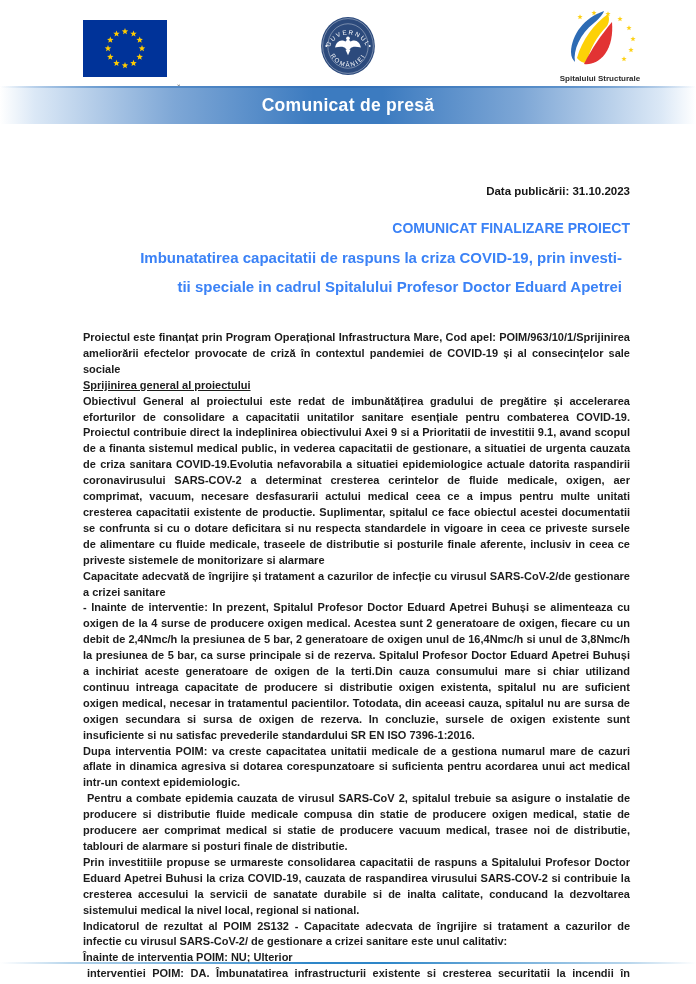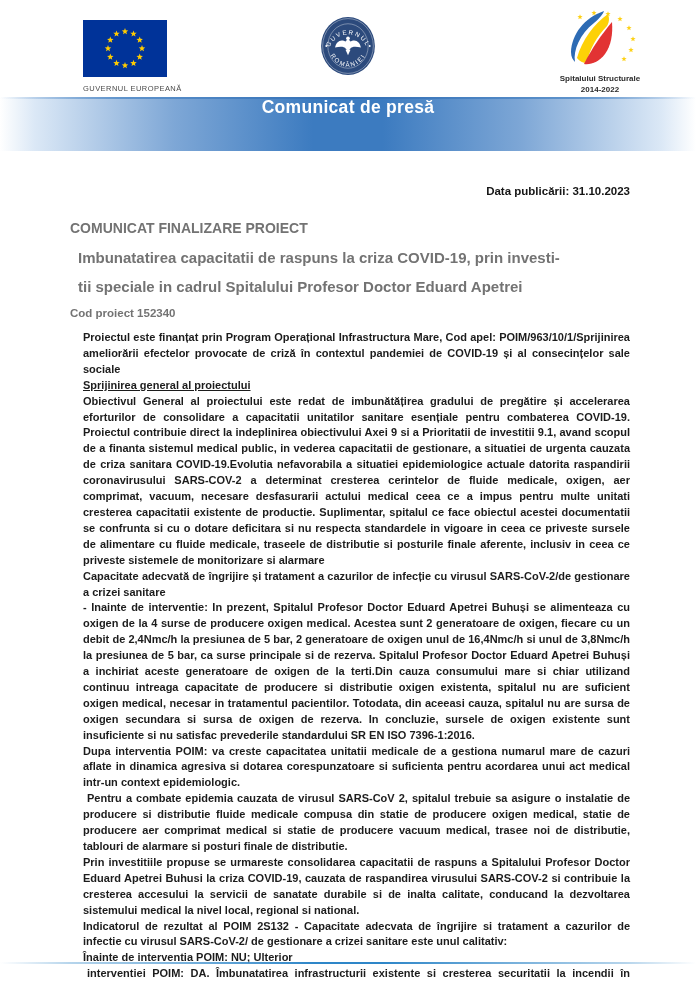--- a/index.html
+++ b/index.html
@@ -8,30 +8,30 @@
 
   
   .logos{position:absolute;left:0;top:0;width:696px;height:96px;}
   .eu-logo{position:absolute;left:83px;top:20px;width:84px;text-align:center;}
   .eu-label{font-size:7.5px;letter-spacing:.45px;color:#4a4a4a;margin-top:3px;white-space:nowrap;}
   .gov-logo{position:absolute;left:320px;top:16px;width:56px;text-align:center;}
   .is-logo{position:absolute;left:540px;top:10px;width:120px;text-align:center;}
   .is-label{font-size:8px;font-weight:bold;color:#2b2b2b;line-height:1.35;margin-top:2px;}
 
   
-  .banner{position:absolute;left:0;top:97px;width:696px;height:54px;
+  .banner{position:absolute;left:0;top:86px;width:696px;height:38px;
     background:linear-gradient(90deg,#ffffff 0%,#dbe8f6 5%,#7ea7d6 25%,#3c7bc0 45%,#3c7bc0 55%,#7ea7d6 75%,#dbe8f6 95%,#ffffff 100%);
-    display:flex;align-items:flex-start;justify-content:center;}
+    display:flex;align-items:center;justify-content:center;}
   .banner::before{content:"";position:absolute;left:0;top:0;width:100%;height:2px;
     background:linear-gradient(90deg,rgba(47,109,181,0) 0%,#5d92cb 18%,#2f6db5 50%,#5d92cb 82%,rgba(47,109,181,0) 100%);}
   .banner-title{color:#ffffff;font-size:17.5px;font-weight:bold;letter-spacing:.3px;}
 
   
   .pub-date{position:absolute;right:66px;top:185px;font-size:11.5px;font-weight:bold;color:#151515;}
-  .title-block{position:absolute;left:70px;top:218px;width:560px;text-align:left;color:#737373;}
+  .title-block{position:absolute;left:70px;top:218px;width:560px;text-align:right;color:#3b82f6;}
   .doc-heading{font-size:14px;font-weight:bold;line-height:21px;margin:0;}
   .doc-subtitle{font-size:15px;font-weight:bold;line-height:21px;margin:8px;white-space:nowrap;}
   .project-code{font-size:11.5px;font-weight:bold;line-height:17px;margin:0;}
 
   
   .body-text{position:absolute;left:83px;top:330px;width:547px;font-size:11px;line-height:15.9px;
     text-align:justify;color:#1c1c1c;font-weight:bold;}
   .body-text p{margin:0;}
   .body-text p.u{text-decoration:underline;}
   .body-text p.indent{text-indent:4px;}
@@ -124,21 +124,20 @@
   <div class="banner">
     <span class="banner-title">Comunicat de presă</span>
   </div>
 
   <div class="pub-date">Data publicării: 31.10.2023</div>
 
   <div class="title-block">
     <p class="doc-heading">COMUNICAT FINALIZARE PROIECT</p>
     <p class="doc-subtitle">Imbunatatirea capacitatii de raspuns la criza COVID-19, prin investi-</p>
     <p class="doc-subtitle">tii speciale in cadrul Spitalului Profesor Doctor Eduard Apetrei</p>
-    <p class="project-code">Cod proiect 152340</p>
   </div>
 
   <div class="body-text">
     <p>Proiectul este finanțat prin Program Operațional Infrastructura Mare, Cod apel: POIM/963/10/1/Sprijinirea ameliorării efectelor provocate de criză în contextul pandemiei de COVID-19 și al consecințelor sale sociale</p>
     <p class="u">Sprijinirea general al proiectului</p>
     <p>Obiectivul General al proiectului este redat de imbunătățirea gradului de pregătire și accelerarea eforturilor de consolidare a capacitatii unitatilor sanitare esențiale pentru combaterea COVID-19. Proiectul contribuie direct la indeplinirea obiectivului Axei 9 si a Prioritatii de investitii 9.1, avand scopul de a finanta sistemul medical public, in vederea capacitatii de gestionare, a situatiei de urgenta cauzata de criza sanitara COVID-19.Evolutia nefavorabila a situatiei epidemiologice actuale datorita raspandirii coronavirusului SARS-COV-2 a determinat cresterea cerintelor de fluide medicale, oxigen, aer comprimat, vacuum, necesare desfasurarii actului medical ceea ce a impus pentru multe unitati cresterea capacitatii existente de productie. Suplimentar, spitalul ce face obiectul acestei documentatii se confrunta si cu o dotare deficitara si nu respecta standardele in vigoare in ceea ce priveste sursele de alimentare cu fluide medicale, traseele de distributie si posturile finale aferente, inclusiv in ceea ce priveste sistemele de monitorizare si alarmare</p>
     <p>Capacitate adecvată de îngrijire și tratament a cazurilor de infecție cu virusul SARS-CoV-2/de gestionare a crizei sanitare</p>
     <p>- Inainte de interventie: In prezent, Spitalul Profesor Doctor Eduard Apetrei Buhuși se alimenteaza cu oxigen de la 4 surse de producere oxigen medical. Acestea sunt 2 generatoare de oxigen, fiecare cu un debit de 2,4Nmc/h la presiunea de 5 bar, 2 generatoare de oxigen unul de 16,4Nmc/h si unul de 3,8Nmc/h la presiunea de 5 bar, ca surse principale si de rezerva. Spitalul Profesor Doctor Eduard Apetrei Buhuși a inchiriat aceste generatoare de oxigen de la terti.Din cauza consumului mare si chiar utilizand continuu intreaga capacitate de producere si distributie oxigen existenta, spitalul nu are suficient oxigen medical, necesar in tratamentul pacientilor. Totodata, din aceeasi cauza, spitalul nu are sursa de oxigen secundara si sursa de oxigen de rezerva. In concluzie, sursele de oxigen existente sunt insuficiente si nu satisfac prevederile standardului SR EN ISO 7396-1:2016.</p>
     <p>Dupa interventia POIM: va creste capacitatea unitatii medicale de a gestiona numarul mare de cazuri aflate in dinamica agresiva si dotarea corespunzatoare si suficienta pentru acordarea unui act medical intr-un context epidemiologic.</p>
     <p class="indent">Pentru a combate epidemia cauzata de virusul SARS-CoV 2, spitalul trebuie sa asigure o instalatie de producere si distributie fluide medicale compusa din statie de producere oxigen medical, statie de producere aer comprimat medical si statie de producere vacuum medical, trasee noi de distributie, tablouri de alarmare si posturi finale de distributie.</p>

